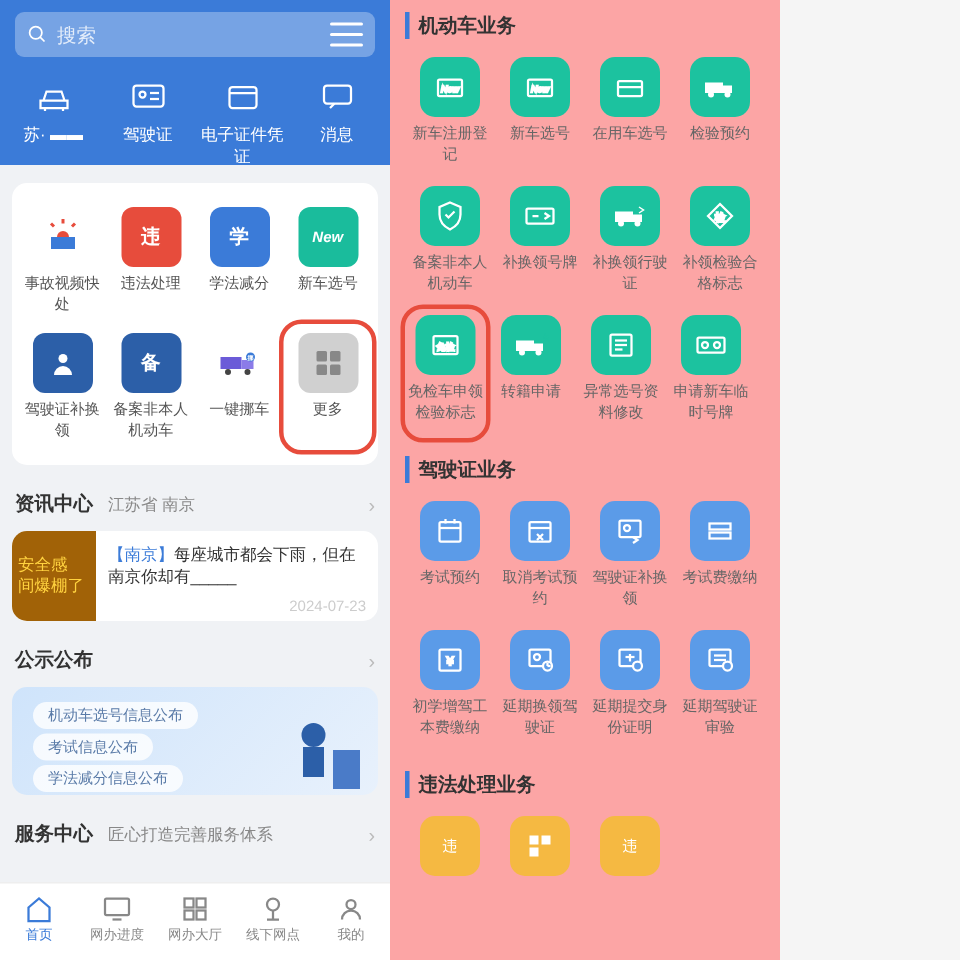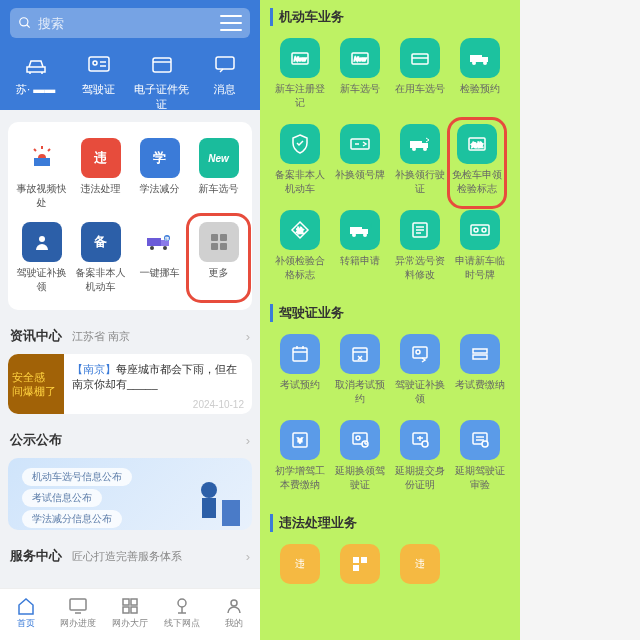--- a/index.html
+++ b/index.html
@@ -30,21 +30,21 @@
 .newsimg{width:56px;background:#a16207;color:#ffd23f;font-size:11px;display:flex;align-items:center;padding:4px;line-height:1.3}
 .newstxt{flex:1;padding:8px;font-size:11px;color:#333;position:relative}
 .newsdate{position:absolute;right:8px;bottom:4px;font-size:10px;color:#ccc}
 .banner{background:linear-gradient(135deg,#cfe4fb,#e8f1fc);margin:0 8px 8px;border-radius:10px;height:72px;padding:10px 14px;font-size:10px;color:#5a7ba8;position:relative;overflow:hidden}
 .btag{background:rgba(255,255,255,.8);border-radius:10px;padding:2px 10px;display:inline-block;margin-bottom:3px}
 .bfig{position:absolute;right:8px;bottom:0;width:70px;height:60px}
 .tabbar{position:absolute;bottom:0;left:0;right:0;height:52px;background:#fff;display:flex;border-top:1px solid #eee}
 .tab{flex:1;text-align:center;font-size:9px;color:#888;padding-top:6px}
 .tab.active{color:#3b7bd8}
 .tabicon{height:22px;display:flex;align-items:center;justify-content:center}
-.pane-r{background:#bef264;overflow-y:auto}
+.pane-r{background:#fca5a5;overflow-y:auto}
 .rsec{padding:8px 10px 4px}
 .rsectitle{font-size:13px;font-weight:600;color:#333;border-left:3px solid #3b7bd8;padding-left:6px;margin-bottom:8px}
 .rgrid{display:flex;flex-wrap:wrap}
 .rcell{width:25%;text-align:center;font-size:10px;color:#666;padding:4px 2px 10px;position:relative}
 .ricon{width:40px;height:40px;margin:0 auto 4px;border-radius:10px;display:flex;align-items:center;justify-content:center}
 .ricon.green{background:#1cc29f;color:#fff}
 .ricon.blue{background:#5b9be8;color:#fff}
 .ricon.yellow{background:#f5b942;color:#fff}
 .a{color:#3b7bd8;}
 </style>
@@ -139,21 +139,21 @@
   <div class="secbar">
     <span class="sectitle">资讯中心</span>
     <span class="secsub">江苏省 南京</span>
     <span class="chev">›</span>
   </div>
   <div class="news">
     <div class="newsimg">
         <span style="white-space:pre-line">安全感
 间爆棚了</span>
       </div>
-    <div class="newstxt"><span class="a">【南京】</span><span>每座城市都会下雨，但在南京你却有_____</span><span class="newsdate">2024-10-12</span></div>
+    <div class="newstxt"><span class="a">【南京】</span><span>每座城市都会下雨，但在南京你却有_____</span><span class="newsdate">2024-07-23</span></div>
   </div>
 
   <div class="secbar">
     <span class="sectitle">公示公布</span>
     <span class="secsub"></span>
       <span class="chev">›</span>
   </div>
   <div class="banner">
     <div class="btag">机动车选号信息公布</div><br>
     <div class="btag">考试信息公布</div><br>
@@ -250,32 +250,32 @@
           </div><span>补换领号牌</span></div>
         <div class="rcell"><div class="ricon green">
             <svg width="24" height="16" viewBox="0 0 24 16" fill="#fff">
               <rect x="2" y="5" width="12" height="7"></rect>
               <rect x="14" y="7" width="6" height="5"></rect>
               <circle cx="6" cy="13" r="2"></circle>
               <circle cx="17" cy="13" r="2"></circle>
               <path d="M18 2l3 2-3 2" fill="none" stroke="#fff"></path>
             </svg>
           </div><span>补换领行驶证</span></div>
+        <div class="rcell"><div class="ricon green">
+            <svg width="20" height="20" viewBox="0 0 20 20" fill="none" stroke="#fff" stroke-width="1.5">
+              <path d="M10 2l8 8-8 8-8-8z"></path>
+              <text x="10" y="13" font-size="7" fill="#fff" text-anchor="middle">检</text>
+            </svg>
+          </div><span>补领检验合格标志</span></div>
         <div class="rcell hl"><div class="ricon green">
             <svg width="22" height="18" viewBox="0 0 22 18" fill="none" stroke="#fff" stroke-width="1.5">
               <rect x="3" y="3" width="16" height="12" rx="1"></rect>
               <text x="11" y="12" font-size="6" fill="#fff" text-anchor="middle">免检</text>
             </svg>
           </div><span>免检车申领检验标志</span></div>
-        <div class="rcell"><div class="ricon green">
-            <svg width="20" height="20" viewBox="0 0 20 20" fill="none" stroke="#fff" stroke-width="1.5">
-              <path d="M10 2l8 8-8 8-8-8z"></path>
-              <text x="10" y="13" font-size="7" fill="#fff" text-anchor="middle">检</text>
-            </svg>
-          </div><span>补领检验合格标志</span></div>
         <div class="rcell"><div class="ricon green">
             <svg width="24" height="16" viewBox="0 0 24 16" fill="#fff">
               <rect x="2" y="5" width="12" height="7"></rect>
               <rect x="14" y="7" width="6" height="5"></rect>
               <circle cx="6" cy="13" r="2"></circle>
               <circle cx="17" cy="13" r="2"></circle>
               <text x="20" y="6" font-size="7" fill="#1cc29f">转</text>
             </svg>
           </div><span>转籍申请</span></div>
         <div class="rcell"><div class="ricon green">

